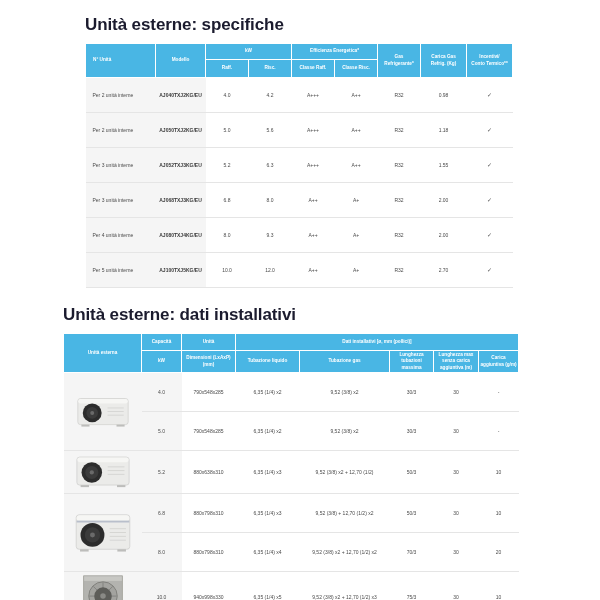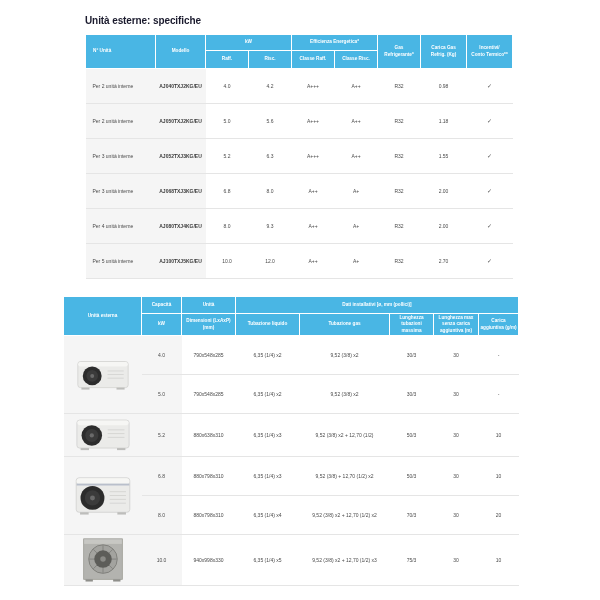--- a/index.html
+++ b/index.html
@@ -4,21 +4,21 @@
 <style>
   html,body{margin:0;padding:0;}
   body{
     width:600px;height:600px;background:#ffffff;
     font-family:"Liberation Sans", sans-serif;color:#4a4a4a;
     overflow:hidden;position:relative;
   }
   .sec1{margin:15px 0 0 85px;width:427px;}
   .sec2{margin:17px 0 0 63px;width:455px;}
   .sec-title{
-    font-size:10px;font-weight:bold;color:#1b1b2e;
+    font-size:17px;font-weight:bold;color:#1b1b2e;
     margin:0 0 8px 0;letter-spacing:-0.1px;
   }
   table{border-collapse:collapse;table-layout:fixed;}
   .t1{width:427px;}
   .t2{width:455px;}
   thead th{
     background:#49b6e4;color:#ffffff;font-weight:bold;
     border:1px solid #ffffff;
     font-size:4.7px;line-height:1.35;padding:1px 1px;
     text-align:center;vertical-align:middle;
@@ -151,20 +151,21 @@
         <td>A+</td>
         <td>R32</td>
         <td>2.70</td>
         <td class="check">✓</td>
       </tr>
     </tbody>
   </table>
 </div>
 
 <div class="sec2">
+  <h2 class="sec-title">Unità esterne: dati installativi</h2>
   <table class="t2">
     <colgroup>
       <col style="width:78px">
         <col style="width:40px">
         <col style="width:54px">
       <col style="width:64px">
         <col style="width:90px">
         <col style="width:44px">
       <col style="width:45px">
         <col style="width:40px">

